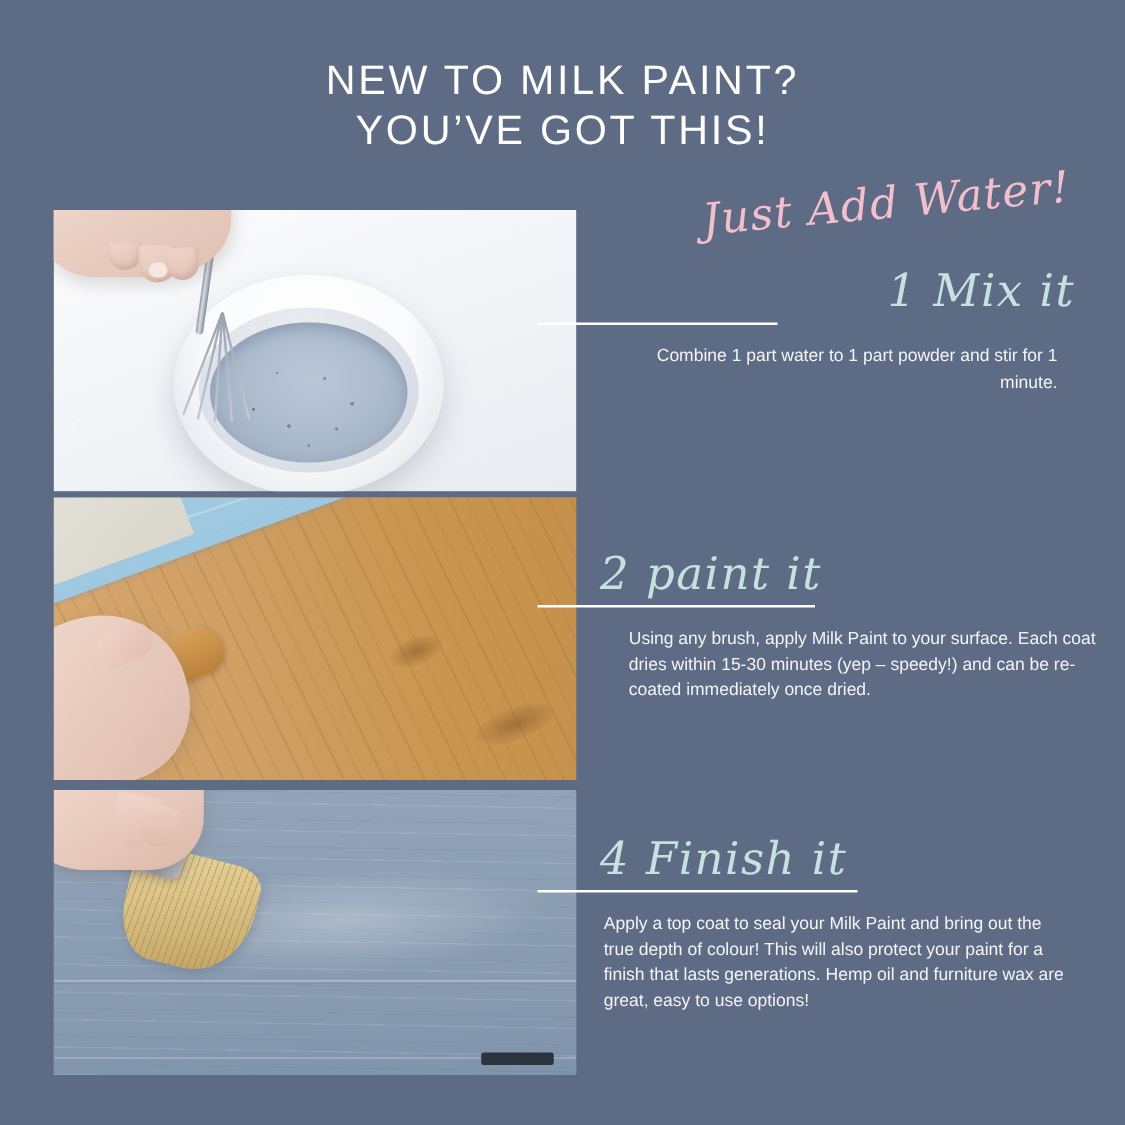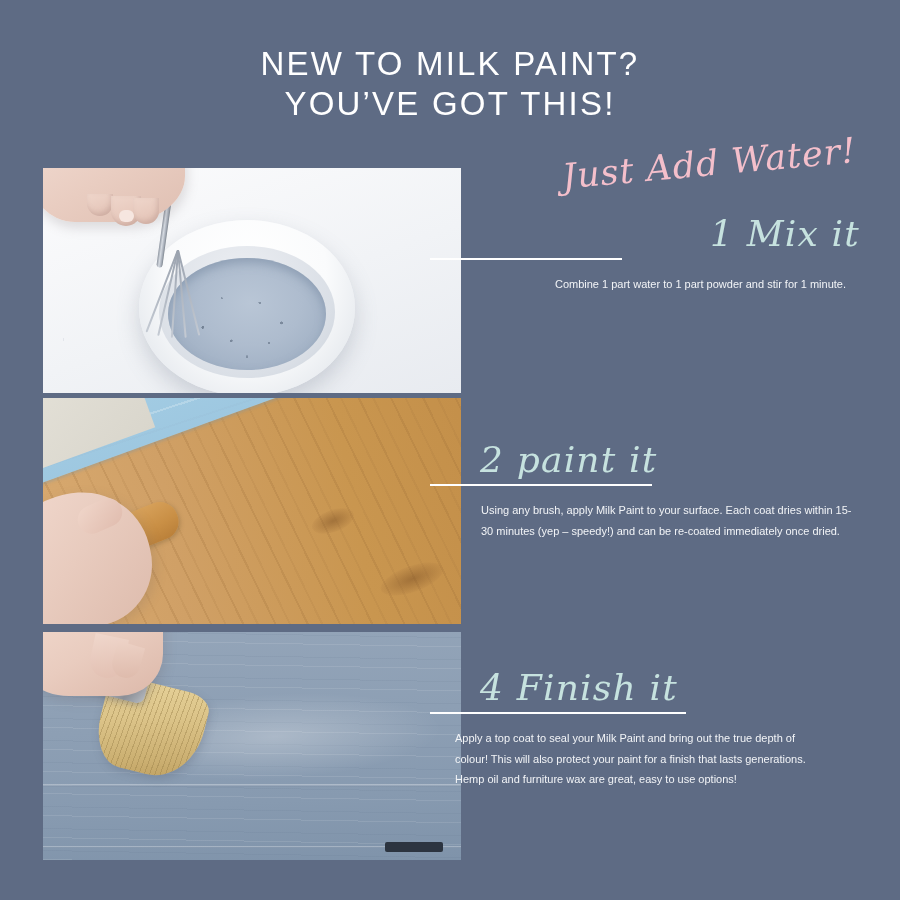--- a/index.html
+++ b/index.html
@@ -78,44 +78,44 @@
     margin-left: 50px;
     line-height: 44px;
   }
   .step-rule {
     height: 2px;
     background: #FFFFFF;
     margin-top: 2px;
   }
   .step-text {
     color: #F2F4F7;
-    font-size: 11px;
+    font-size: 14px;
     line-height: 20.5px;
     margin-left: 64px;
     margin-top: 14px;
     width: 352px;
   }
 
   
   #step-1 { top: 168px; }
   #step-1 .step-photo { top: 0; height: 225px; }
   #step-1 .step-body  { top: 44px; text-align: right; }
   #step-1 .step-rule  { width: 192px; }
 
   #step-2 { top: 398px; }
   #step-2 .step-photo { top: 0; height: 226px; }
   #step-2 .step-body  { top: 40px; }
   #step-2 .step-rule  { width: 222px; }
-  #step-2 .step-text  { margin-left: 51px; width: 380px; }
+  #step-2 .step-text  { margin-left: 73px; width: 380px; }
 
   #step-3 { top: 632px; }
   #step-3 .step-photo { top: 0; height: 228px; }
   #step-3 .step-body  { top: 34px; }
   #step-3 .step-rule  { width: 256px; }
-  #step-3 .step-text  { margin-left: 25px; width: 372px; }
+  #step-3 .step-text  { margin-left: 53px; width: 372px; }
 
   
   .ph1 { position: absolute; inset: 0; background: #F4F5F7; }
   .ph1 .marble {
     position: absolute; inset: 0;
     background:
       linear-gradient(118deg, rgba(190,196,206,.45) 0 1.1px, rgba(0,0,0,0) 1.1px 100%) -140px 60px/300px 300px no-repeat,
       linear-gradient(72deg, rgba(186,192,204,.40) 0 1.3px, rgba(0,0,0,0) 1.3px 100%) 250px -30px/260px 260px no-repeat,
       linear-gradient(100deg, rgba(196,202,212,.35) 0 1px, rgba(0,0,0,0) 1px 100%) 20px 170px/400px 200px no-repeat,
       linear-gradient(160deg,#FCFCFD 0%,#F1F3F6 55%,#E8EBF0 100%);

